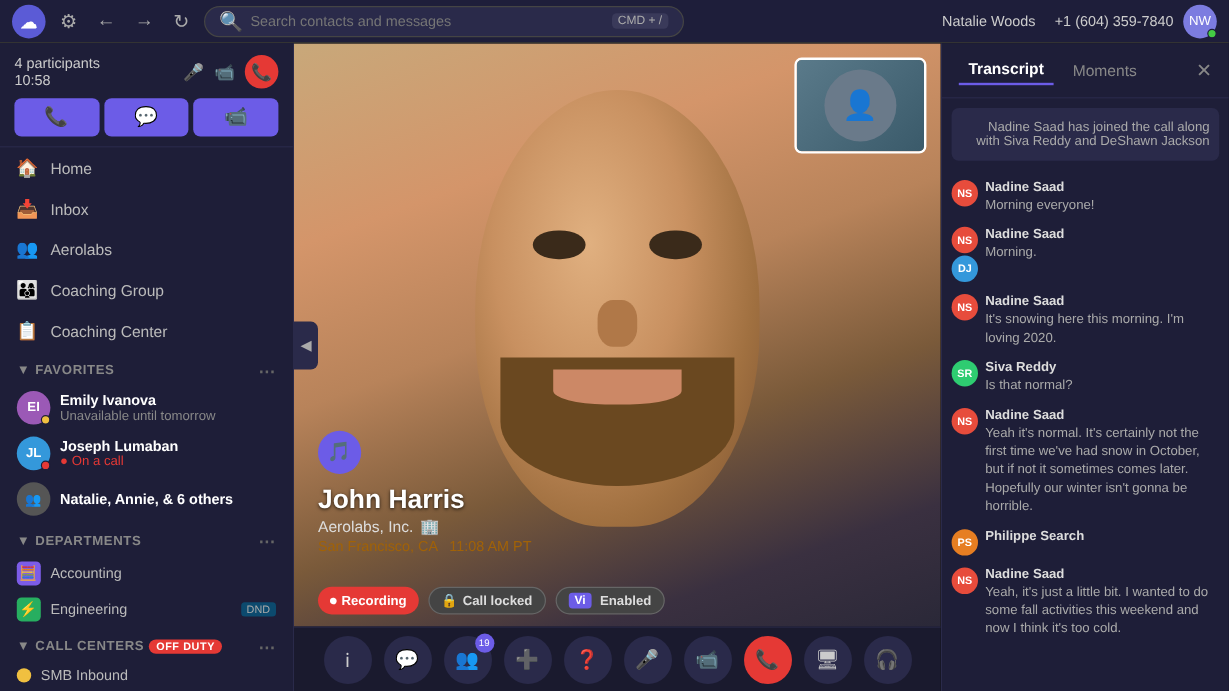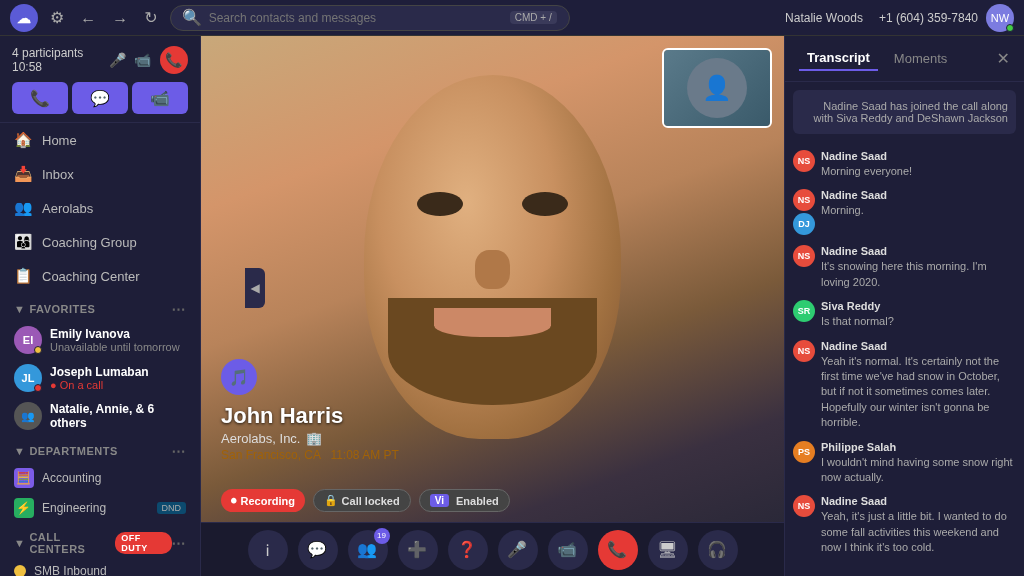--- a/index.html
+++ b/index.html
@@ -13,21 +13,21 @@
     .search-bar input { background: transparent; border: none; outline: none; color: #ccc; font-size: 12px; flex: 1; }
     .search-bar .cmd { background: #3a3a5a; color: #aaa; font-size: 10px; padding: 1px 5px; border-radius: 4px; }
     .top-bar-right { margin-left: auto; display: flex; align-items: center; gap: 8px; color: #ccc; font-size: 12px; }
     .user-avatar { width: 28px; height: 28px; border-radius: 50%; background: #7c7ce0; display: flex; align-items: center; justify-content: center; color: white; font-size: 11px; position: relative; }
     .status-dot { width: 8px; height: 8px; background: #44cc44; border-radius: 50%; position: absolute; bottom: 0; right: 0; border: 1px solid #1e1e3a; }
 
     
     .main { display: flex; flex: 1; overflow: hidden; }
 
     
-    .sidebar { width: 201px; background: #1e1e38; border-right: 1px solid #2a2a4a; display: flex; flex-direction: column; overflow-y: auto; flex-shrink: 0; }
+    .sidebar { width: 245px; background: #1e1e38; border-right: 1px solid #2a2a4a; display: flex; flex-direction: column; overflow-y: auto; flex-shrink: 0; }
     .call-header { padding: 10px 12px 8px; border-bottom: 1px solid #2a2a4a; }
     .call-info { display: flex; align-items: center; justify-content: space-between; margin-bottom: 8px; }
     .call-info-text { font-size: 12px; color: #ccc; }
     .call-controls-icons { display: flex; gap: 8px; align-items: center; color: #aaa; }
     .call-btn-red { background: #e53935; border-radius: 50%; width: 28px; height: 28px; display: flex; align-items: center; justify-content: center; color: white; font-size: 14px; cursor: pointer; border: none; }
     .call-action-btns { display: flex; gap: 4px; }
     .call-action-btn { flex: 1; height: 32px; border-radius: 6px; border: none; cursor: pointer; display: flex; align-items: center; justify-content: center; font-size: 16px; }
     .call-action-btn.phone { background: #6c5ce7; color: white; }
     .call-action-btn.msg { background: #6c5ce7; color: white; }
     .call-action-btn.video { background: #6c5ce7; color: white; }
@@ -369,22 +369,21 @@
         <div class="msg-avatar" style="background:#e74c3c;">NS</div>
         <div class="msg-content">
           <div class="msg-name">Nadine Saad</div>
           <div class="msg-text">Yeah it's normal. It's certainly not the first time we've had snow in October, but if not it sometimes comes later. Hopefully our winter isn't gonna be horrible.</div>
         </div>
       </div>
 
       <div class="transcript-msg">
         <div class="msg-avatar" style="background:#e67e22;">PS</div>
         <div class="msg-content">
-          <div class="msg-name">Philippe Salah</div>
-          <div class="msg-text">I wouldn't mind having some snow right now actually.</div>
+          <div class="msg-name">Philippe Search</div>
         </div>
       </div>
 
       <div class="transcript-msg">
         <div class="msg-avatar" style="background:#e74c3c;">NS</div>
         <div class="msg-content">
           <div class="msg-name">Nadine Saad</div>
           <div class="msg-text">Yeah, it's just a little bit. I wanted to do some fall activities this weekend and now I think it's too cold.</div>
         </div>
       </div>

